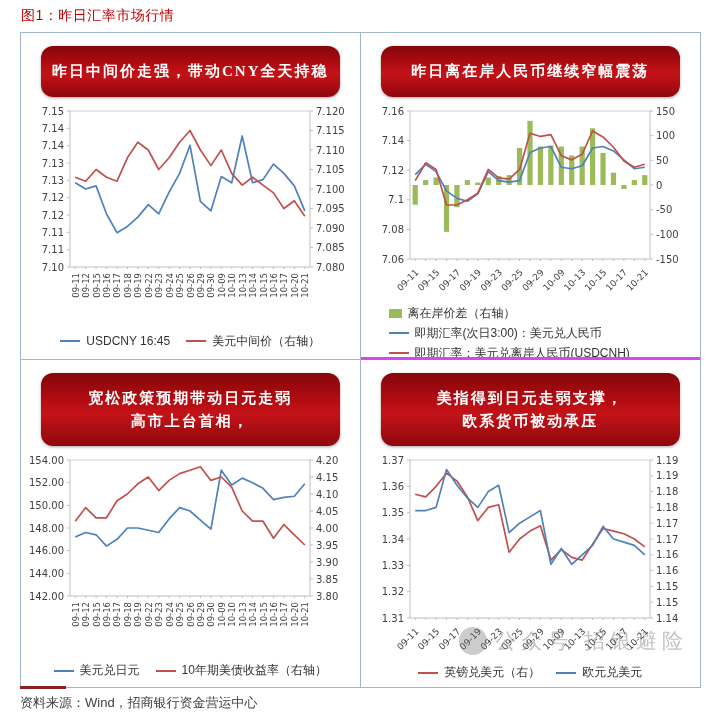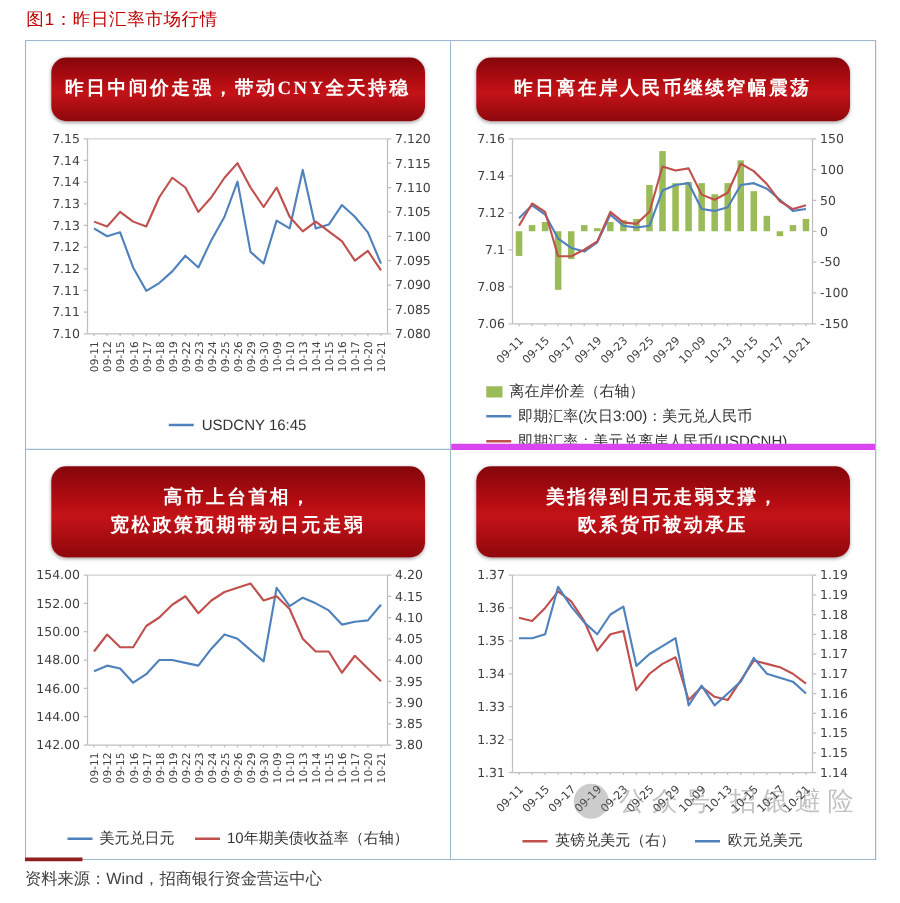--- a/index.html
+++ b/index.html
@@ -1,21 +1,21 @@
 <!DOCTYPE html>
 <html><head>
 <meta charset="utf-8">
 <style>
   html,body{margin:0;padding:0}
   body{width:720px;height:722px;background:#fff;font-family:"Liberation Sans",sans-serif;position:relative;overflow:hidden}
   .fig-title{position:absolute;left:21px;top:7px;font-size:14px;font-weight:normal;color:#c00000;letter-spacing:.5px}
   .fig-box{position:absolute;left:20px;top:32px;width:681px;height:656px;border:1px solid #9fb6cc;box-sizing:border-box;display:grid;grid-template-columns:1fr 1fr;grid-template-rows:1fr 1fr;background:#fff}
   .panel{box-sizing:border-box;display:flex;flex-direction:column;overflow:hidden;position:relative;background:#fff}
   .panel.p0{border-right:1px solid #9fb6cc;border-bottom:1px solid #9fb6cc}
-  .panel.p1{border-bottom:5px solid #d946ef}
+  .panel.p1{border-bottom:3px solid #d946ef}
   .panel.p2{border-right:1px solid #9fb6cc}
   .banner{margin:13px 20px 4px;padding:14px 6px;border-radius:12px;
     background:linear-gradient(180deg,#84060b 0%,#b50d12 40%,#c41318 55%,#8e070c 100%);
     color:#fff;text-align:center;font-family:"Liberation Serif",serif;font-weight:bold;
     font-size:15px;letter-spacing:2px;line-height:1.5;box-shadow:0 1px 3px rgba(0,0,0,.35)}
   .bl{display:block}
   .chart{flex:1;display:flex;flex-direction:column;align-items:center}
   svg text{font-family:"DejaVu Sans",sans-serif}
   .legend-row{display:flex;justify-content:center;align-items:center;gap:16px;font-size:12px;color:#333;margin-top:0}
   .legend-col{width:100%;box-sizing:border-box;padding-left:28px;display:flex;flex-direction:column;gap:3px;font-size:12px;color:#333}
@@ -135,20 +135,24 @@
             <text transform="translate(286.2826086956522 172) rotate(-90)" text-anchor="end">10-21</text>
           </g>
           <polyline points="53.2,81.76 63.7,88.00 74.1,84.88 84.5,112.96 95.0,131.68 105.4,125.44 115.8,116.08 126.3,103.60 136.7,112.96 147.1,91.12 157.6,72.40 168.0,44.32 178.4,100.48 188.9,109.84 199.3,75.52 209.7,81.76 220.2,34.96 230.6,81.76 241.0,78.64 251.5,63.04 261.9,72.40 272.3,84.88 282.8,109.84" fill="none" stroke="#4f81bd" stroke-width="1.7" stroke-linejoin="round"></polyline>
           <polyline points="53.2,76.30 63.7,80.20 74.1,68.50 84.5,76.30 95.0,80.20 105.4,56.80 115.8,41.20 126.3,49.00 136.7,68.50 147.1,56.80 157.6,41.20 168.0,29.50 178.4,49.00 188.9,64.60 199.3,49.00 209.7,72.40 220.2,84.10 230.6,76.30 241.0,84.10 251.5,91.90 261.9,107.50 272.3,99.70 282.8,115.30" fill="none" stroke="#c0504d" stroke-width="1.7" stroke-linejoin="round"></polyline>
         </svg>
         <div class="legend-row">
           <div class="li">
             <span class="sw-line" style="background: rgb(79, 129, 189);"></span>
             <span>USDCNY 16:45</span>
           </div>
+          <div class="li">
+            <span class="sw-line" style="background: rgb(192, 80, 77);"></span>
+            <span>美元中间价（右轴）</span>
+          </div>
         </div>
       </div>
   </section>
 
   <section class="panel p1">
     <div class="banner">
       <span class="bl">昨日离在岸人民币继续窄幅震荡</span>
       <span class="bl"></span>
     </div>
     <div class="chart">
@@ -262,22 +266,22 @@
           <div class="li">
             <span class="sw-line" style="background: rgb(192, 80, 77);"></span>
             <span>即期汇率：美元兑离岸人民币(USDCNH)</span>
           </div>
         </div>
       </div>
   </section>
 
   <section class="panel p2">
     <div class="banner">
+      <span class="bl">宽松政策预期带动日元走弱</span>
       <span class="bl">高市上台首相，</span>
-      <span class="bl">宽松政策预期带动日元走弱</span>
     </div>
     <div class="chart">
         <svg width="336" height="212" viewBox="0 0 336 212">
           <g font-size="10" fill="#3f3f3f">
             <line x1="48" y1="10" x2="288" y2="10" stroke="#d0d0d0"></line>
             <line x1="48" y1="10" x2="48" y2="146" stroke="#bfbfbf"></line>
             <line x1="288" y1="10" x2="288" y2="146" stroke="#bfbfbf"></line>
             <line x1="48" y1="146" x2="288" y2="146" stroke="#bfbfbf"></line>
             <text x="42" y="13.5" text-anchor="end">154.00</text>
             <line x1="45" y1="10" x2="48" y2="10" stroke="#bfbfbf"></line>

